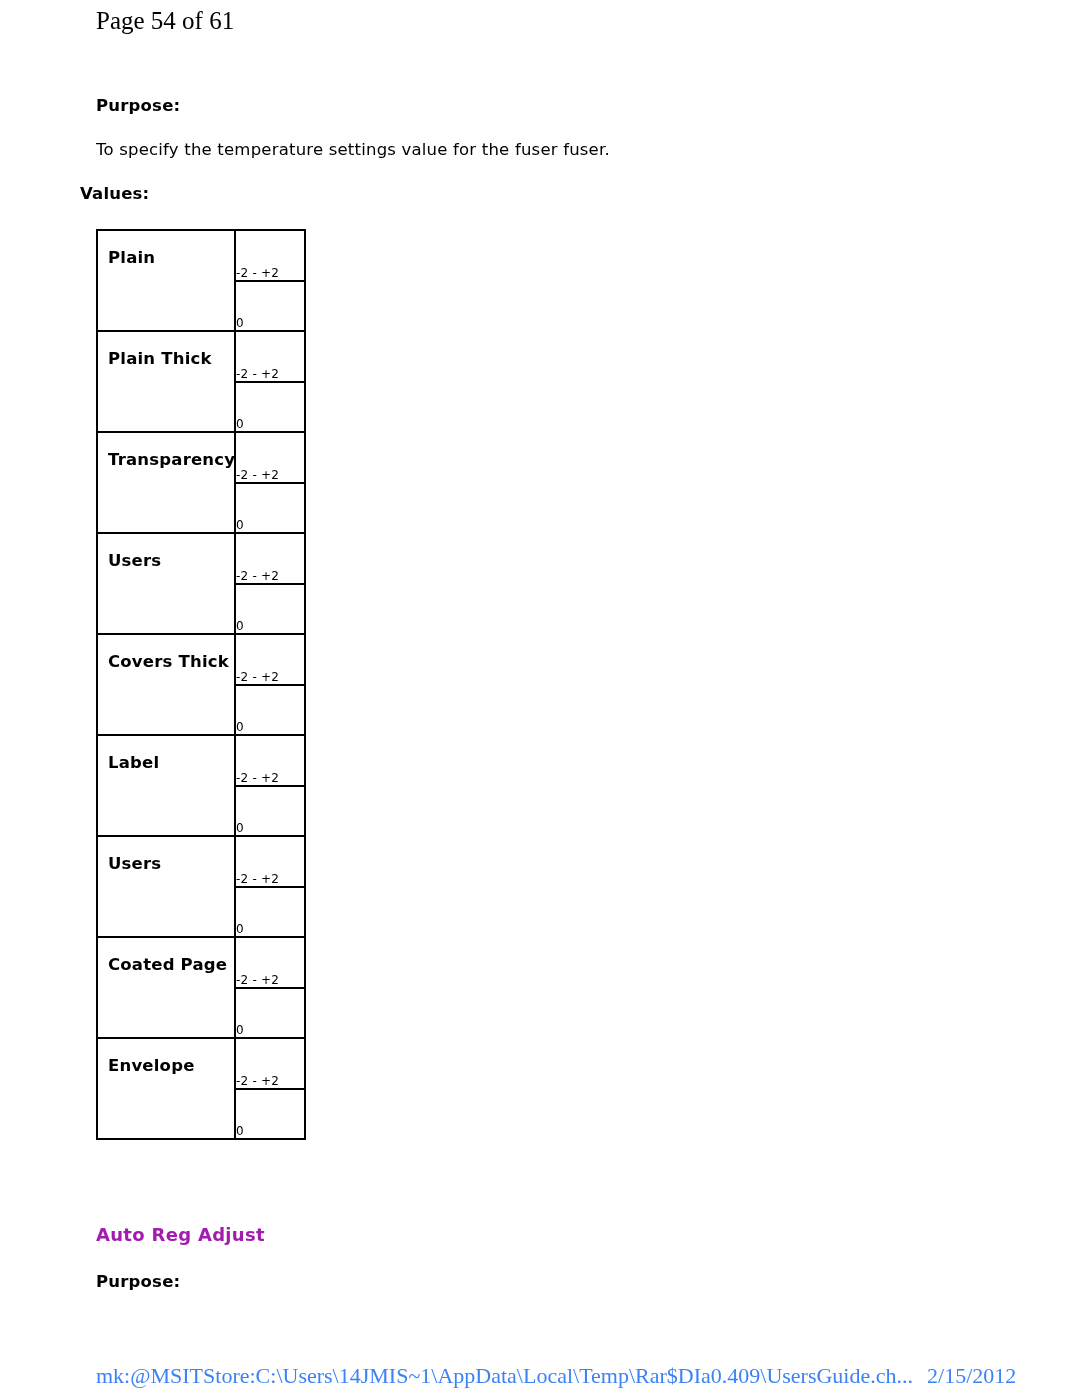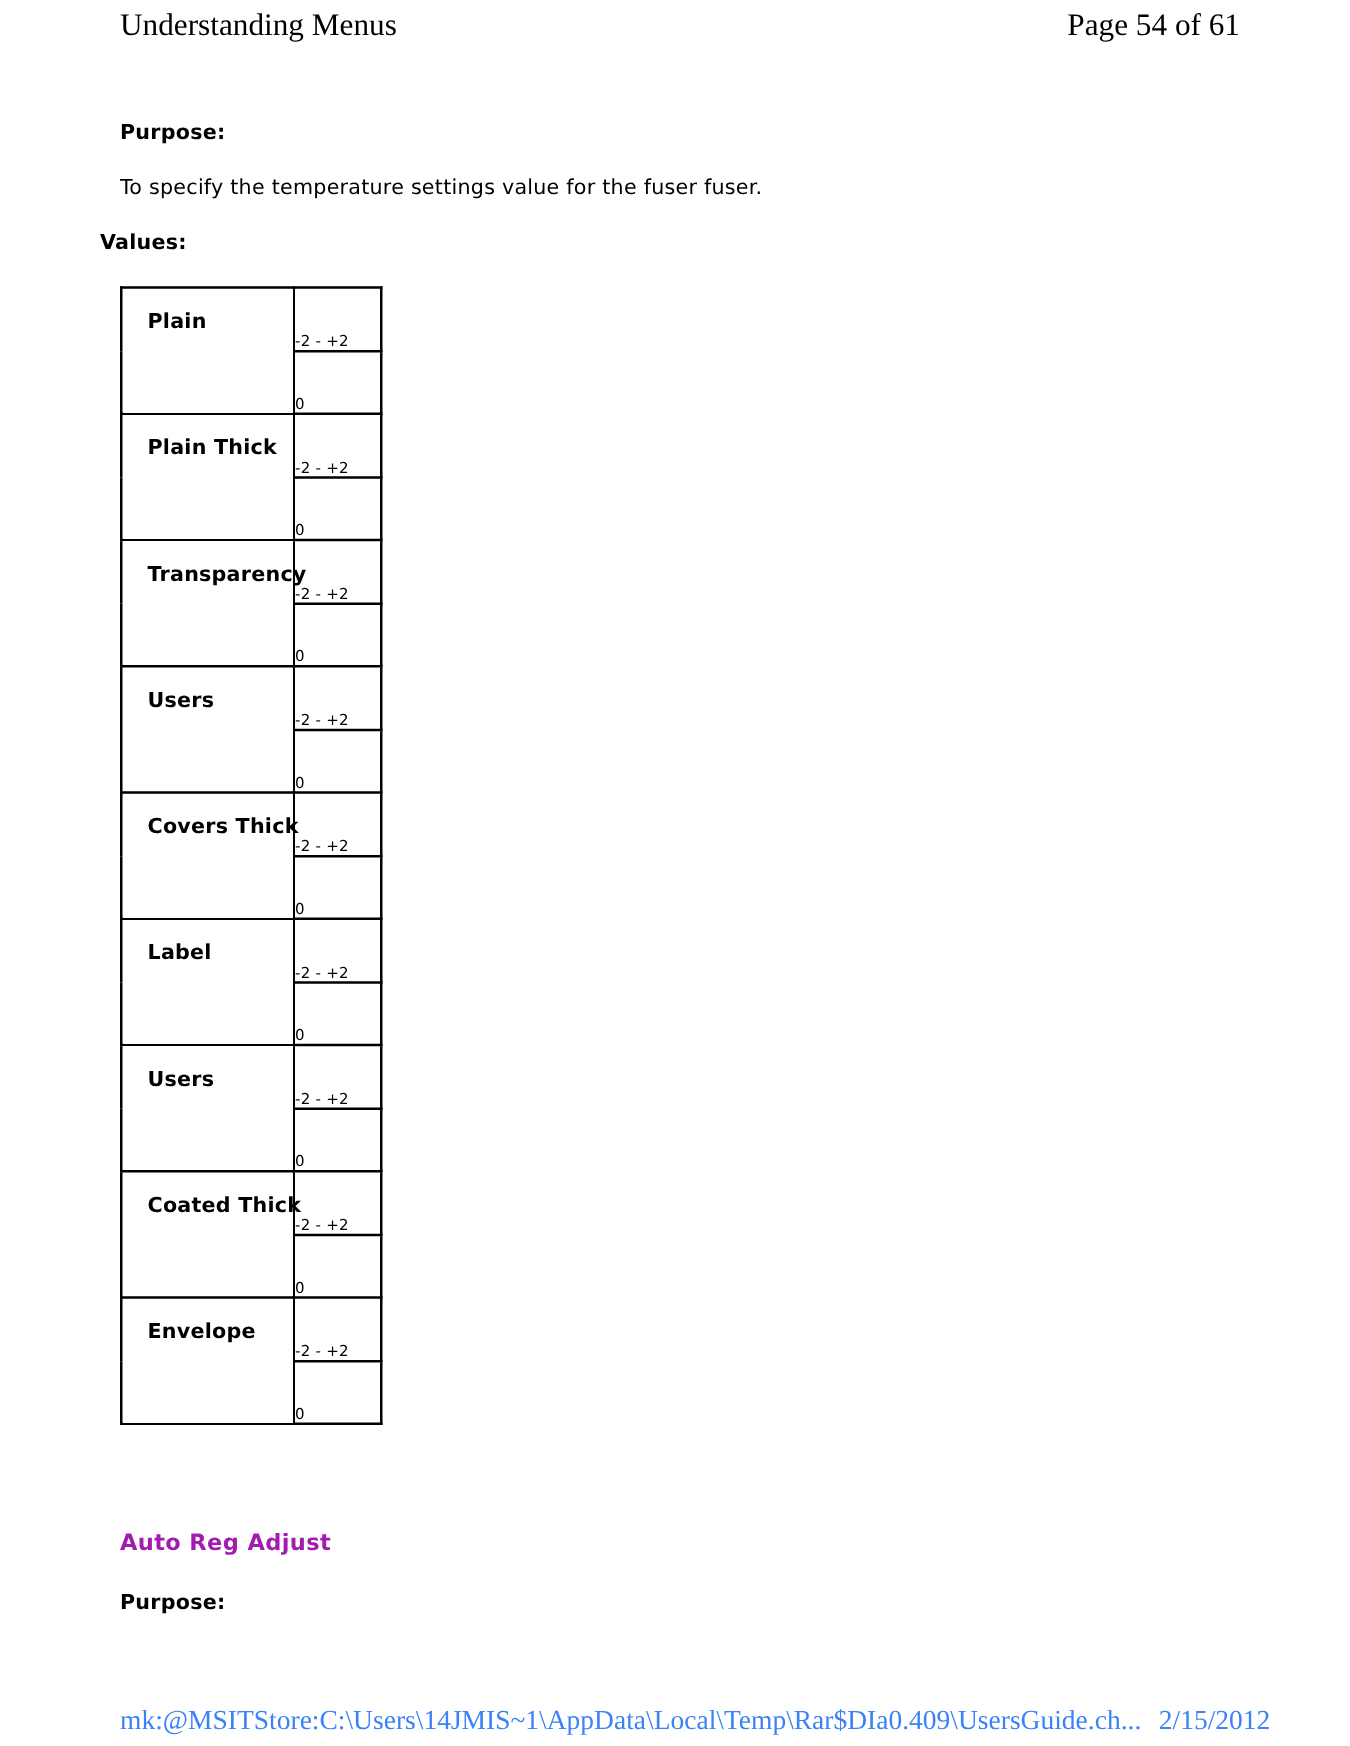--- a/index.html
+++ b/index.html
@@ -91,21 +91,21 @@
     font-size: 16.5px;
     font-weight: bold;
     letter-spacing: 0.2px;
     padding: 0 6px 0 7px;
     white-space: nowrap;
     vertical-align: top;
     position: relative;
   }
   td.material-cell .mat-label {
     position: absolute;
-    left: 20px;
+    left: 10px;
     top: 26px;
     transform: translateY(-50%);
     white-space: nowrap;
   }
   td.range-cell,
   td.default-cell {
     width: 68px;
     height: 49px;
     font-size: 12px;
     font-weight: normal;
@@ -150,21 +150,20 @@
     color: #3b82f6;
     gap: 14px;
   }
   .page-footer .ftr-path { white-space: nowrap; }
   .page-footer .ftr-date { white-space: nowrap; }
 </style>
 </head>
 <body>
 
 <div class="page-header">
-  <span class="hdr-left">Understanding Menus</span>
   <span class="hdr-right">Page 54 of 61</span>
 </div>
 
 <div class="content">
 
   <div class="lbl-purpose-1">Purpose:</div>
 
   <div class="para-purpose">To specify the temperature settings value for the fuser fuser.</div>
 
   <div class="lbl-values">Values:</div>
@@ -230,21 +229,21 @@
             <td class="material-cell" rowspan="2">
               <span class="mat-label">Users</span>
             </td>
             <td class="range-cell">-2 - +2</td>
           </tr>
           <tr>
             <td class="default-cell">0</td>
           </tr>
           <tr>
             <td class="material-cell" rowspan="2">
-              <span class="mat-label">Coated Thick</span>
+              <span class="mat-label">Coated Page</span>
             </td>
             <td class="range-cell">-2 - +2</td>
           </tr>
           <tr>
             <td class="default-cell">0</td>
           </tr>
           <tr>
             <td class="material-cell" rowspan="2">
               <span class="mat-label">Envelope</span>
             </td>

